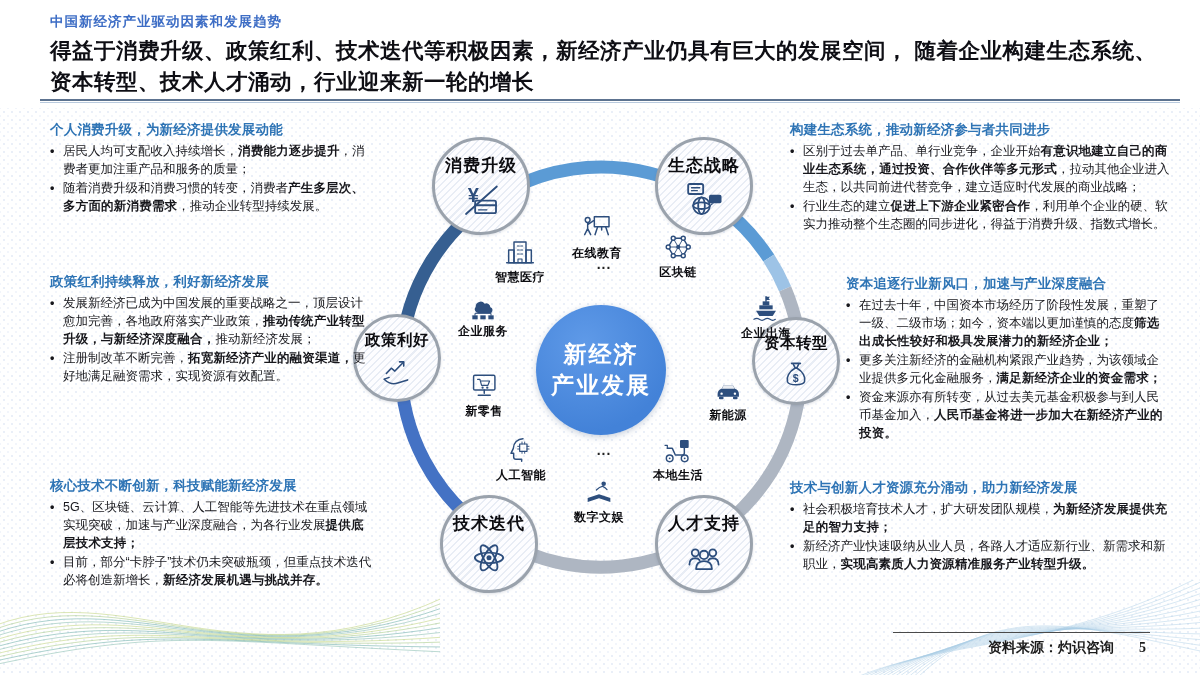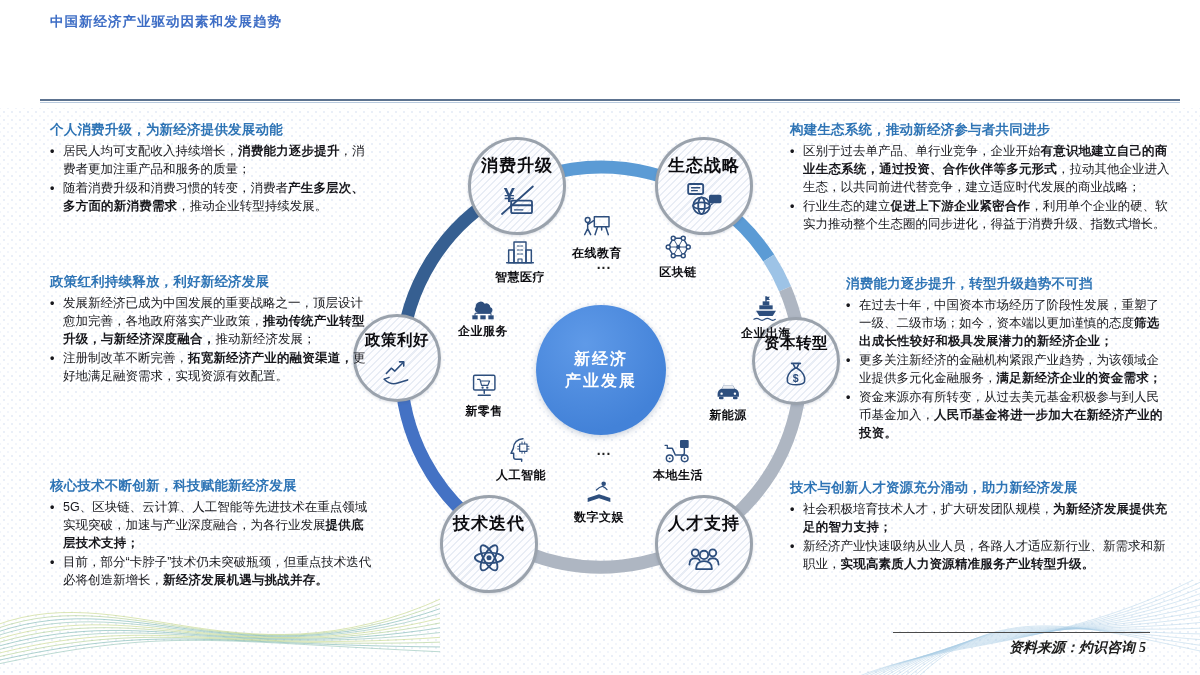--- a/index.html
+++ b/index.html
@@ -39,44 +39,45 @@
     box-shadow:0 1px 3px rgba(60,80,110,.18)}
   .node-label{font-size:17px;font-weight:800;color:#0c0c10;letter-spacing:1px;white-space:nowrap}
   .node.small .node-label{font-size:15.5px;letter-spacing:.5px}
   .node-icon{color:var(--icon-navy,#2D4E7D)}
   .node-icon svg{width:40px;height:40px;display:block}
   .node.small .node-icon svg{width:34px;height:34px}
 
   .center-circle{position:absolute;left:536px;top:305px;width:130px;height:130px;border-radius:50%;z-index:5;
     background:radial-gradient(circle at 38% 30%,#5f9ae8,var(--center-blue,#4382d8) 72%);
     display:flex;flex-direction:column;align-items:center;justify-content:center;
-    color:#fff;font-weight:800;font-size:16px;letter-spacing:2px;line-height:1.35;
+    color:#fff;font-weight:800;font-size:23px;letter-spacing:2px;line-height:1.35;
     box-shadow:0 2px 6px rgba(40,70,120,.25)}
 
   .in-item{position:absolute;transform:translateX(-50%);display:flex;flex-direction:column;align-items:center;gap:1px;z-index:4}
   .in-icon{color:var(--icon-navy,#2D4E7D)}
   .in-icon svg{width:32px;height:32px;display:block}
   .in-label{font-size:12px;font-weight:800;color:#0c0c10;letter-spacing:.5px;white-space:nowrap}
   .in-ellipsis{position:absolute;transform:translateX(-50%);font-size:14px;font-weight:800;color:#222;letter-spacing:1px;z-index:4}
 
   .src-line{position:absolute;left:893px;top:632px;width:257px;height:1px;background:#4a4a4a;z-index:6}
-  .footer{position:absolute;top:639px;right:54px;display:flex;gap:4px;align-items:baseline;z-index:6;
-    font-family:"Liberation Serif","DejaVu Serif",serif;font-style:italic;font-weight:700;font-size:14px;color:#1c1c1c}
+  .footer{position:absolute;top:639px;right:54px;display:flex;gap:25px;align-items:baseline;z-index:6;
+    font-family:"Liberation Serif","DejaVu Serif",serif;font-weight:700;font-size:14px;color:#1c1c1c}
 
   .corner{position:absolute;z-index:1;pointer-events:none}
   #waves-left{left:0;bottom:0}
   #waves-right{right:0;bottom:0}
 </style>
 </head>
 <body>
 
 <div class="slide">
   <div class="texture"></div>
 
   <div class="eyebrow">中国新经济产业驱动因素和发展趋势</div>
+  <div class="headline">得益于消费升级、政策红利、技术迭代等积极因素，新经济产业仍具有巨大的发展空间， 随着企业构建生态系统、资本转型、技术人才涌动，行业迎来新一轮的增长</div>
   <div class="rule"></div>
 
   <div class="tblock lb1">
       <div class="blk-h">个人消费升级，为新经济提供发展动能</div>
       <div class="bullet">
         <span class="dot">•</span>
         <span class="btxt"><span>居民人均可支配收入持续增长，</span><b>消费能力逐步提升</b><span>，消费者更加注重产品和服务的质量；</span></span>
       </div>
       <div class="bullet">
         <span class="dot">•</span>
@@ -110,21 +111,21 @@
       <div class="bullet">
         <span class="dot">•</span>
         <span class="btxt"><span>区别于过去单产品、单行业竞争，企业开始</span><b>有意识地建立自己的商业生态系统，通过投资、合作伙伴等多元形式</b><span>，拉动其他企业进入生态，以共同前进代替竞争，建立适应时代发展的商业战略；</span></span>
       </div>
       <div class="bullet">
         <span class="dot">•</span>
         <span class="btxt"><span>行业生态的建立</span><b>促进上下游企业紧密合作</b><span>，利用单个企业的硬、软实力推动整个生态圈的同步进化，得益于消费升级、指数式增长。</span></span>
       </div>
     </div>
   <div class="tblock rb2">
-      <div class="blk-h">消费能力逐步提升，转型升级趋势不可挡</div>
+      <div class="blk-h">资本追逐行业新风口，加速与产业深度融合</div>
       <div class="bullet">
         <span class="dot">•</span>
         <span class="btxt"><span>在过去十年，中国资本市场经历了阶段性发展，重塑了一级、二级市场；如今，资本端以更加谨慎的态度</span><b>筛选出成长性较好和极具发展潜力的新经济企业；</b></span>
       </div>
       <div class="bullet">
         <span class="dot">•</span>
         <span class="btxt"><span>更多关注新经济的金融机构紧跟产业趋势，为该领域企业提供多元化金融服务，</span><b>满足新经济企业的资金需求；</b></span>
       </div>
       <div class="bullet">
         <span class="dot">•</span>
@@ -149,21 +150,21 @@
         <path d="M 504.0380759507326 192.07605857212084 A 200 200 0 0 1 768.7341135890848 258.0721929969946" stroke="#5B9BD5" stroke-width="13" fill="none"></path>
         <path d="M 768.7341135890848 258.0721929969946 A 200 200 0 0 1 785.1009706904881 288.85377430214527" stroke="#9DC3E6" stroke-width="13" fill="none"></path>
         <path d="M 785.1009706904881 288.85377430214527 A 200 200 0 0 1 526.0786813168176 552.4367709133575" stroke="#AEB6C2" stroke-width="13" fill="none"></path>
         <path d="M 526.0786813168176 552.4367709133575 A 200 200 0 0 1 497.99238501798914 538.4334601404224" stroke="#9DC3E6" stroke-width="13" fill="none"></path>
         <path d="M 497.99238501798914 538.4334601404224 A 200 200 0 0 1 401.2740930490852 356.53280875141127" stroke="#4472C4" stroke-width="13" fill="none"></path>
       </svg>
     <div class="center-circle">
       <div>新经济</div>
       <div>产业发展</div>
     </div>
-  <div class="node" style="left: 468px; top: 137px; width: 98px; height: 98px;">
+  <div class="node" style="left: 432px; top: 137px; width: 98px; height: 98px;">
         <div class="node-label">消费升级</div>
         <div class="node-icon">
           <svg viewBox="0 0 48 48" fill="none" stroke="currentColor" stroke-width="2.2" stroke-linecap="round" stroke-linejoin="round" xmlns="http://www.w3.org/2000/svg">
             <text x="8" y="27" font-size="24" font-weight="bold" fill="currentColor" stroke="none">¥</text>
             <rect x="17" y="26" width="25" height="15" rx="2"></rect>
             <line x1="17" y1="31.5" x2="42" y2="31.5"></line>
             <line x1="21" y1="37" x2="31" y2="37" stroke-width="1.6"></line>
             <line x1="6" y1="42" x2="43" y2="9"></line>
           </svg>
         </div>

